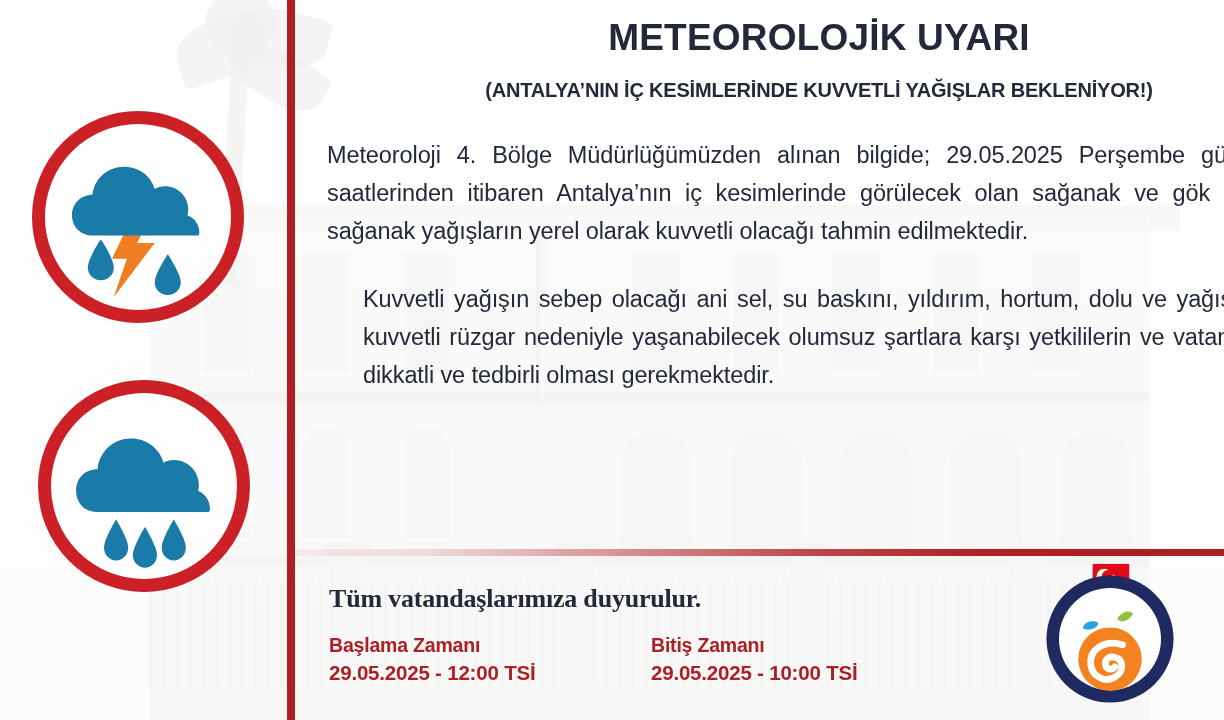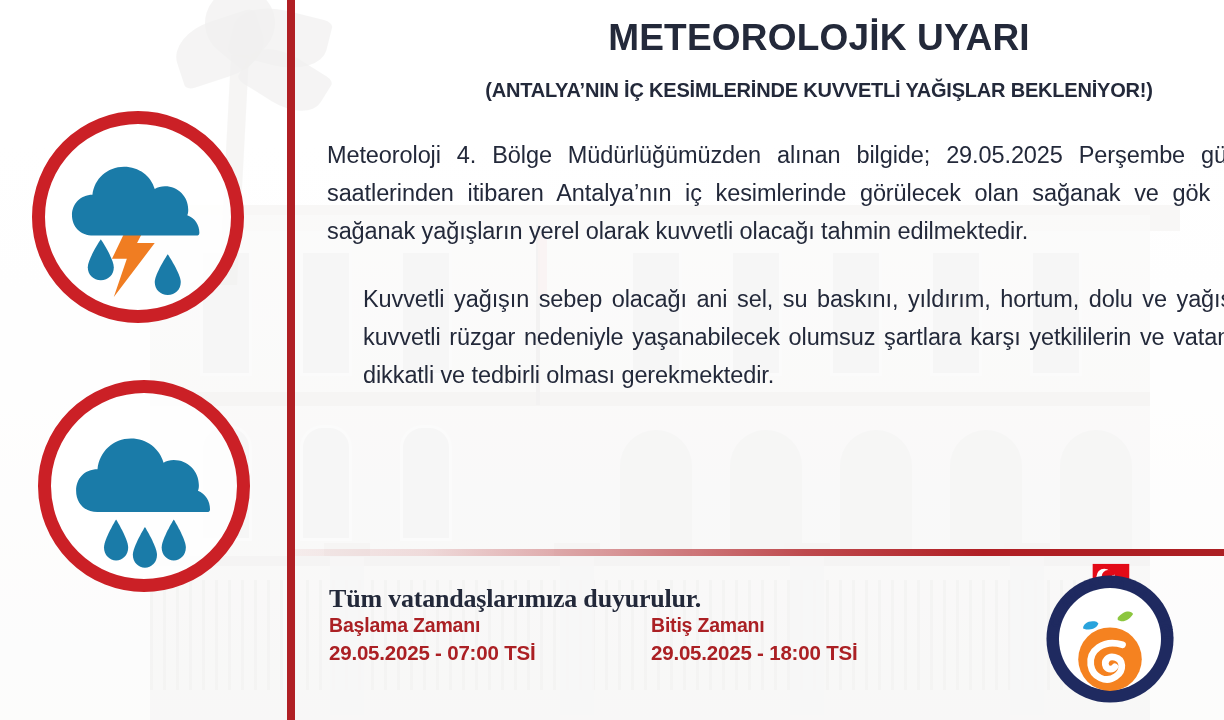--- a/index.html
+++ b/index.html
@@ -257,20 +257,21 @@
   .footer-head {
     margin: 0;
     font-size: 26px;
     font-weight: 700;
     color: #23293a;
     letter-spacing: -.2px;
     font-family: "Liberation Serif", serif;
   }
   .times {
     display: flex;
+    margin-top: 20px;
   }
   .time-col { width: 322px; }
   .time-label {
     margin: 0;
     font-size: 19.5px;
     font-weight: 700;
     color: #ab2024;
     letter-spacing: -.2px;
   }
   .time-value {
@@ -390,25 +391,25 @@
       <p class="para">Meteoroloji 4. Bölge Müdürlüğümüzden alınan bilgide; 29.05.2025 Perşembe günü öğle saatlerinden itibaren Antalya’nın iç kesimlerinde görülecek olan sağanak ve gök gürültülü sağanak yağışların yerel olarak kuvvetli olacağı tahmin edilmektedir.</p>
       <p class="para">Kuvvetli yağışın sebep olacağı ani sel, su baskını, yıldırım, hortum, dolu ve yağış anında kuvvetli rüzgar nedeniyle yaşanabilecek olumsuz şartlara karşı yetkililerin ve vatandaşların dikkatli ve tedbirli olması gerekmektedir.</p>
     </div>
 
     <div class="footer">
       <p class="footer-head">Tüm vatandaşlarımıza duyurulur.</p>
 
       <div class="times">
         <div class="time-col">
           <p class="time-label">Başlama Zamanı</p>
-          <p class="time-value">29.05.2025 - 07:00 TSİ</p>
+          <p class="time-value">29.05.2025 - 12:00 TSİ</p>
         </div>
         <div class="time-col">
           <p class="time-label">Bitiş Zamanı</p>
-          <p class="time-value">29.05.2025 - 18:00 TSİ</p>
+          <p class="time-value">29.05.2025 - 10:00 TSİ</p>
         </div>
       </div>
     </div>
   </div>
 
   <div class="seal">
     <svg viewBox="0 0 160 160" xmlns="http://www.w3.org/2000/svg" aria-hidden="true">
       <defs>
         <path id="ringPath" d="M 80,80 m -54,0 a 54,54 0 1 1 108,0"></path>
       </defs>

